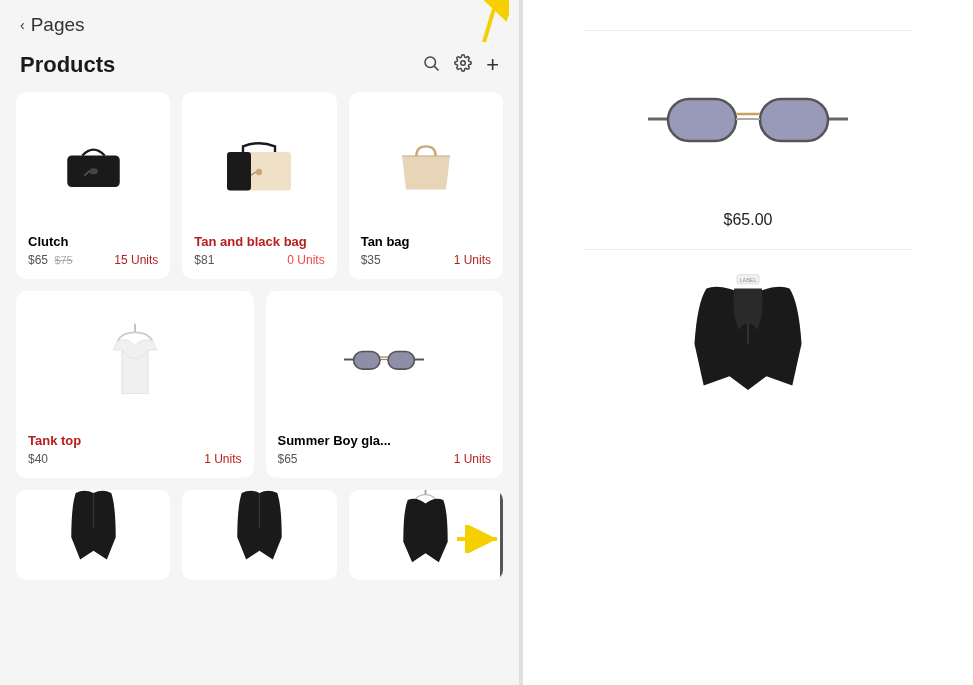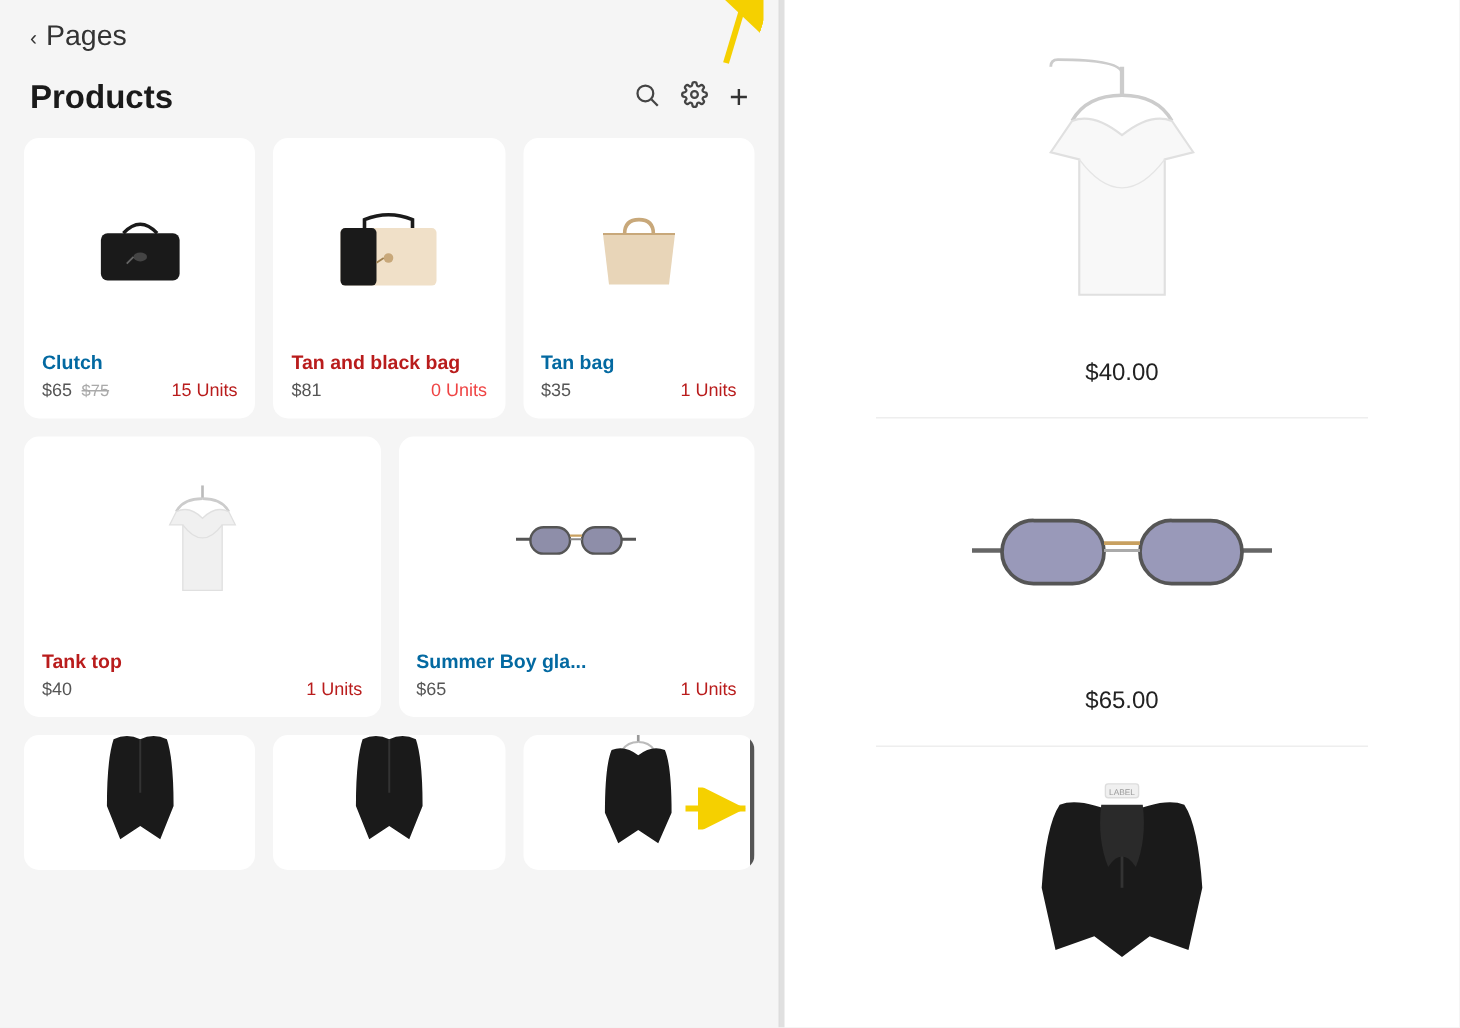--- a/index.html
+++ b/index.html
@@ -97,21 +97,21 @@
     }
     .product-image-area svg,
     .product-image-area .img-placeholder {
       max-width: 80px;
       max-height: 90px;
     }
 
     .product-name {
       font-size: 13px;
       font-weight: 600;
-      color: #0369a1;
+      color: #000000;
       margin-bottom: 4px;
     }
     .product-name.highlight {
       color: #b91c1c;
     }
     .product-meta {
       display: flex;
       justify-content: space-between;
       font-size: 12px;
       color: #555;
@@ -358,36 +358,20 @@
       </div>
 
     </div>
 
   </div>
 
 </div>
 
 <div class="right-panel">
 
-  <div class="product-detail-item">
-    <div class="product-detail-image">
-      <svg width="160" height="190" viewBox="0 0 160 200">
-
-        <line x1="80" y1="10" x2="80" y2="30" stroke="#ccc" stroke-width="3"></line>
-        <path d="M80 30 Q105 30 115 48" stroke="#ccc" stroke-width="2.5" fill="none"></path>
-        <path d="M80 30 Q55 30 45 48" stroke="#ccc" stroke-width="2.5" fill="none"></path>
-        <path d="M30 10 Q30 5 35 5 Q80 5 80 15" stroke="#ccc" stroke-width="2" fill="none"></path>
-
-        <path d="M45 48 L30 70 L50 75 L50 170 L110 170 L110 75 L130 70 L115 48 Q100 42 80 58 Q60 42 45 48Z" fill="#f8f8f8" stroke="#e0e0e0" stroke-width="1.5"></path>
-
-        <path d="M50 75 Q80 115 110 75" stroke="#e5e5e5" stroke-width="1" fill="none"></path>
-      </svg>
-    </div>
-    <div class="product-detail-price">$40.00</div>
-  </div>
 
   <div class="detail-divider"></div>
 
   <div class="product-detail-item">
     <div class="product-detail-image" style="height:150px;">
       <svg width="200" height="100" viewBox="0 0 200 90">
         <line x1="0" y1="38" x2="20" y2="38" stroke="#666" stroke-width="3"></line>
         <line x1="180" y1="38" x2="200" y2="38" stroke="#666" stroke-width="3"></line>
         <rect x="20" y="18" width="68" height="42" rx="21" fill="#8080a8" opacity="0.8"></rect>
         <rect x="112" y="18" width="68" height="42" rx="21" fill="#8080a8" opacity="0.8"></rect>

